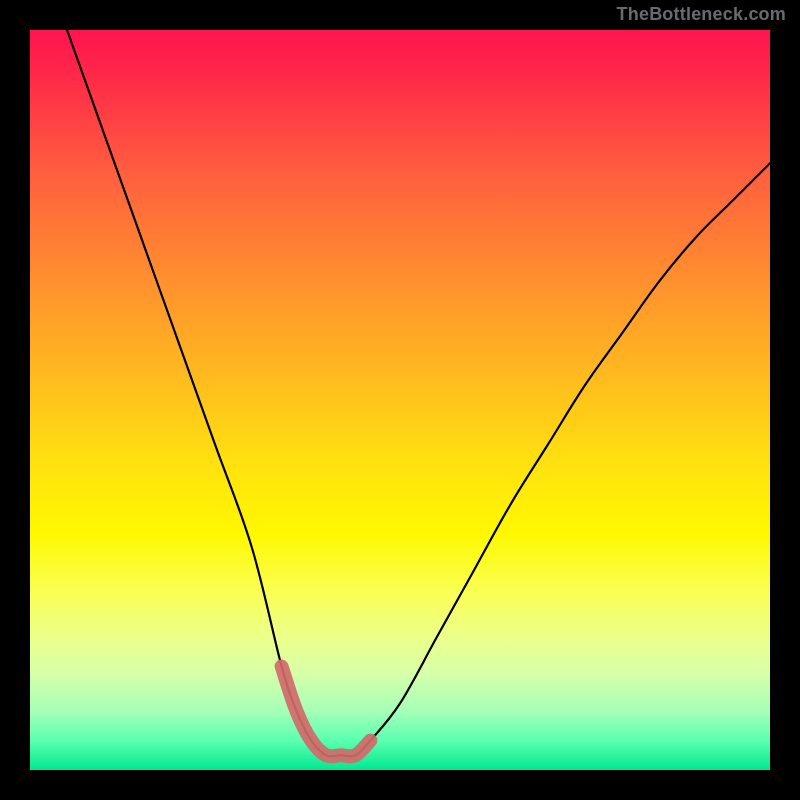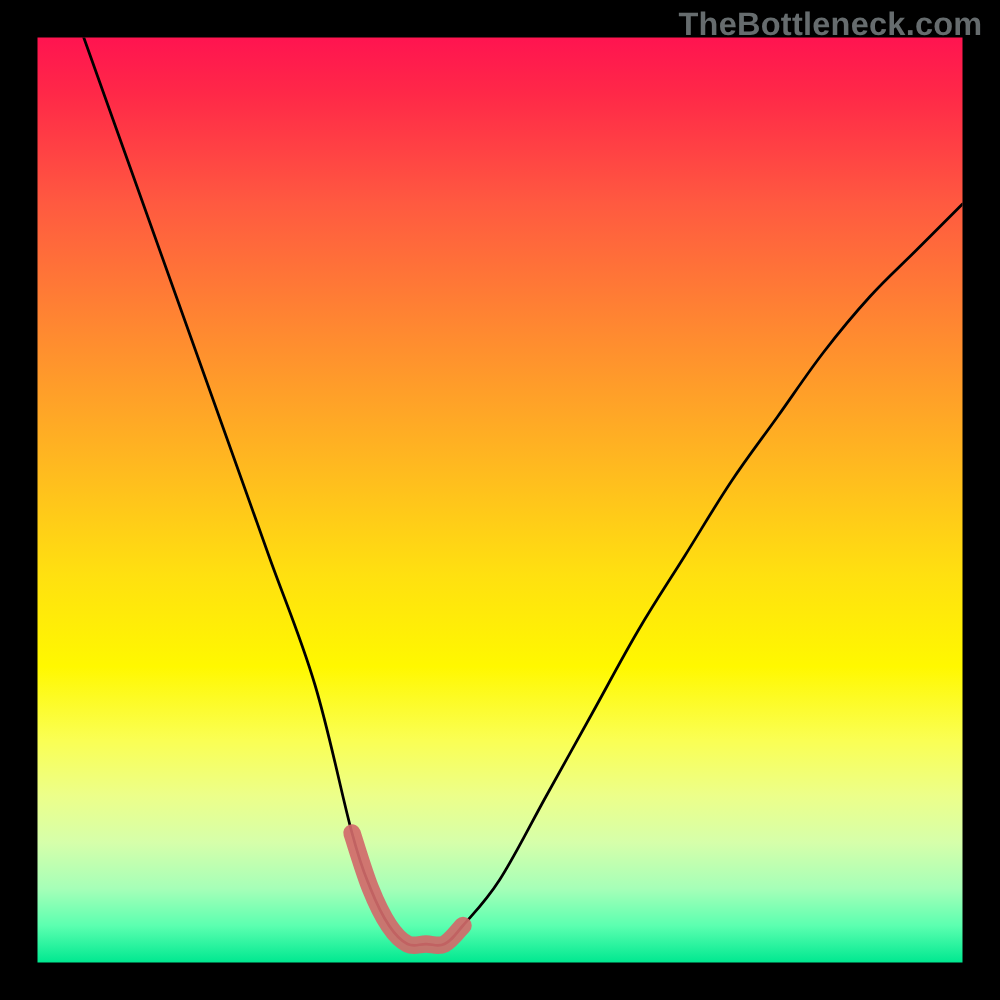--- a/index.html
+++ b/index.html
@@ -29,21 +29,21 @@
       #d6ffaa 87%,
       #a6ffb8 92%,
       #5cffb0 96%,
       #00e890 100%);
   }
   .watermark {
     position: absolute;
     top: 4px;
     right: 14px;
     font-family: Arial, Helvetica, sans-serif;
-    font-size: 26px;
+    font-size: 18px;
     font-weight: 600;
     color: #666c6e;
     letter-spacing: 0.2px;
   }
   svg.curves {
     position: absolute;
     left: 0; top: 0;
     width: 740px; height: 740px;
   }
 </style>

